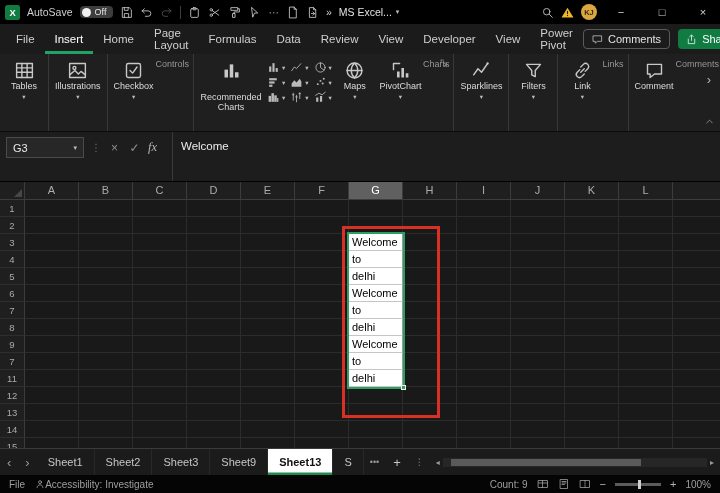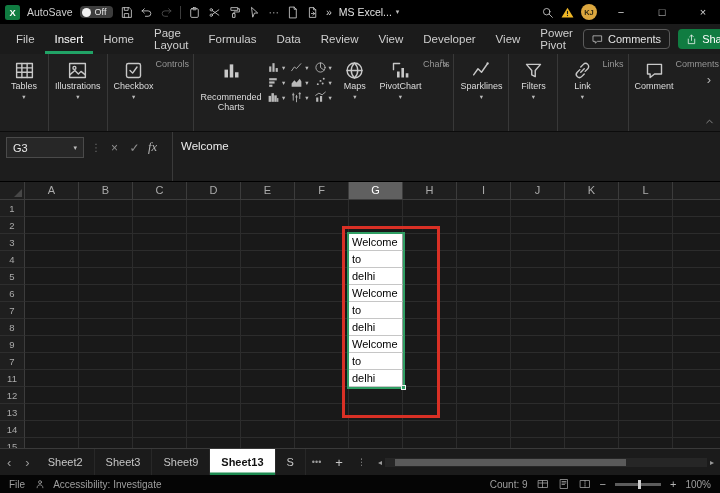--- a/index.html
+++ b/index.html
@@ -115,21 +115,21 @@
   .tmisc { color:#9a9a9a; padding:0 6px; font-size:9px; }
   .tmisc.tplus { font-size:13px; color:#c6c6c6; padding:0 8px; }
   .hscroll { flex:1; display:flex; align-items:center; gap:3px; padding:0 6px; }
   .harrow { color:#9a9a9a; font-size:8px; }
   .htrack { flex:1; height:9px; background:#262626; position:relative; }
   .hthumb { position:absolute; left:3%; width:72%; top:1px; bottom:1px; background:#5a5a5a; }
 
   
   .statusbar { height:18px; background:#050505; display:flex; align-items:center; gap:10px;
                padding:0 9px; font-size:10px; color:#9f9f9f; flex:0 0 auto; }
-  .schip { display:flex; align-items:center; gap:8px; }
+  .schip { display:flex; align-items:center; gap:0; }
   .pico { width:10px; height:10px; color:#bdbdbd; }
   .sright { margin-left:auto; display:flex; align-items:center; gap:9px; }
   .vico { width:12px; height:12px; color:#9f9f9f; }
   .zgl { font-size:11px; color:#b5b5b5; }
   .ztrack { width:46px; height:3px; background:#5c5c5c; position:relative; }
   .zthumb { position:absolute; left:50%; top:-3px; width:3px; height:9px; background:#cfcfcf; }
 </style>
 </head>
 <body>
 
@@ -815,20 +815,21 @@
       <div class="selbox" style="left: 347px; top: 32px; width: 58px; height: 157px;">
         <div class="selhandle"></div>
       </div>
       <div class="redbox"></div>
     </div>
 
   <div class="tabbar">
     <span class="tnav">‹</span>
     <span class="tnav">›</span>
     <div class="stabs" id="sheet-tabs">
+        <div class="stab">Sheet1</div>
         <div class="stab">Sheet2</div>
         <div class="stab">Sheet3</div>
         <div class="stab">Sheet9</div>
         <div class="stab active">Sheet13</div>
         <div class="stab">S</div>
       </div>
     <span class="tmisc">•••</span>
     <span class="tmisc tplus">+</span>
     <span class="tmisc">⋮</span>
     <div class="hscroll">

